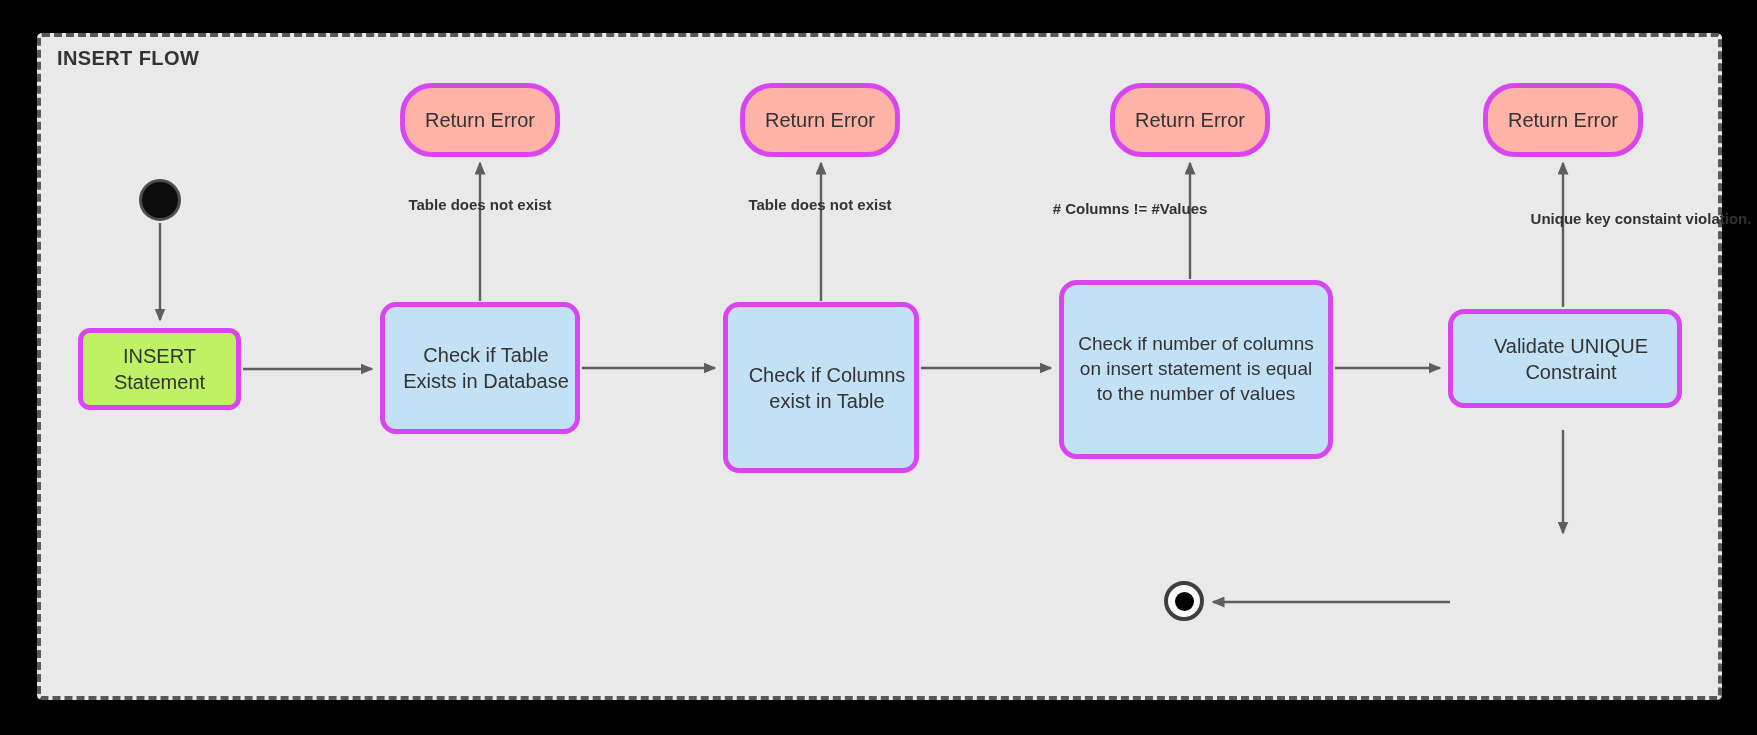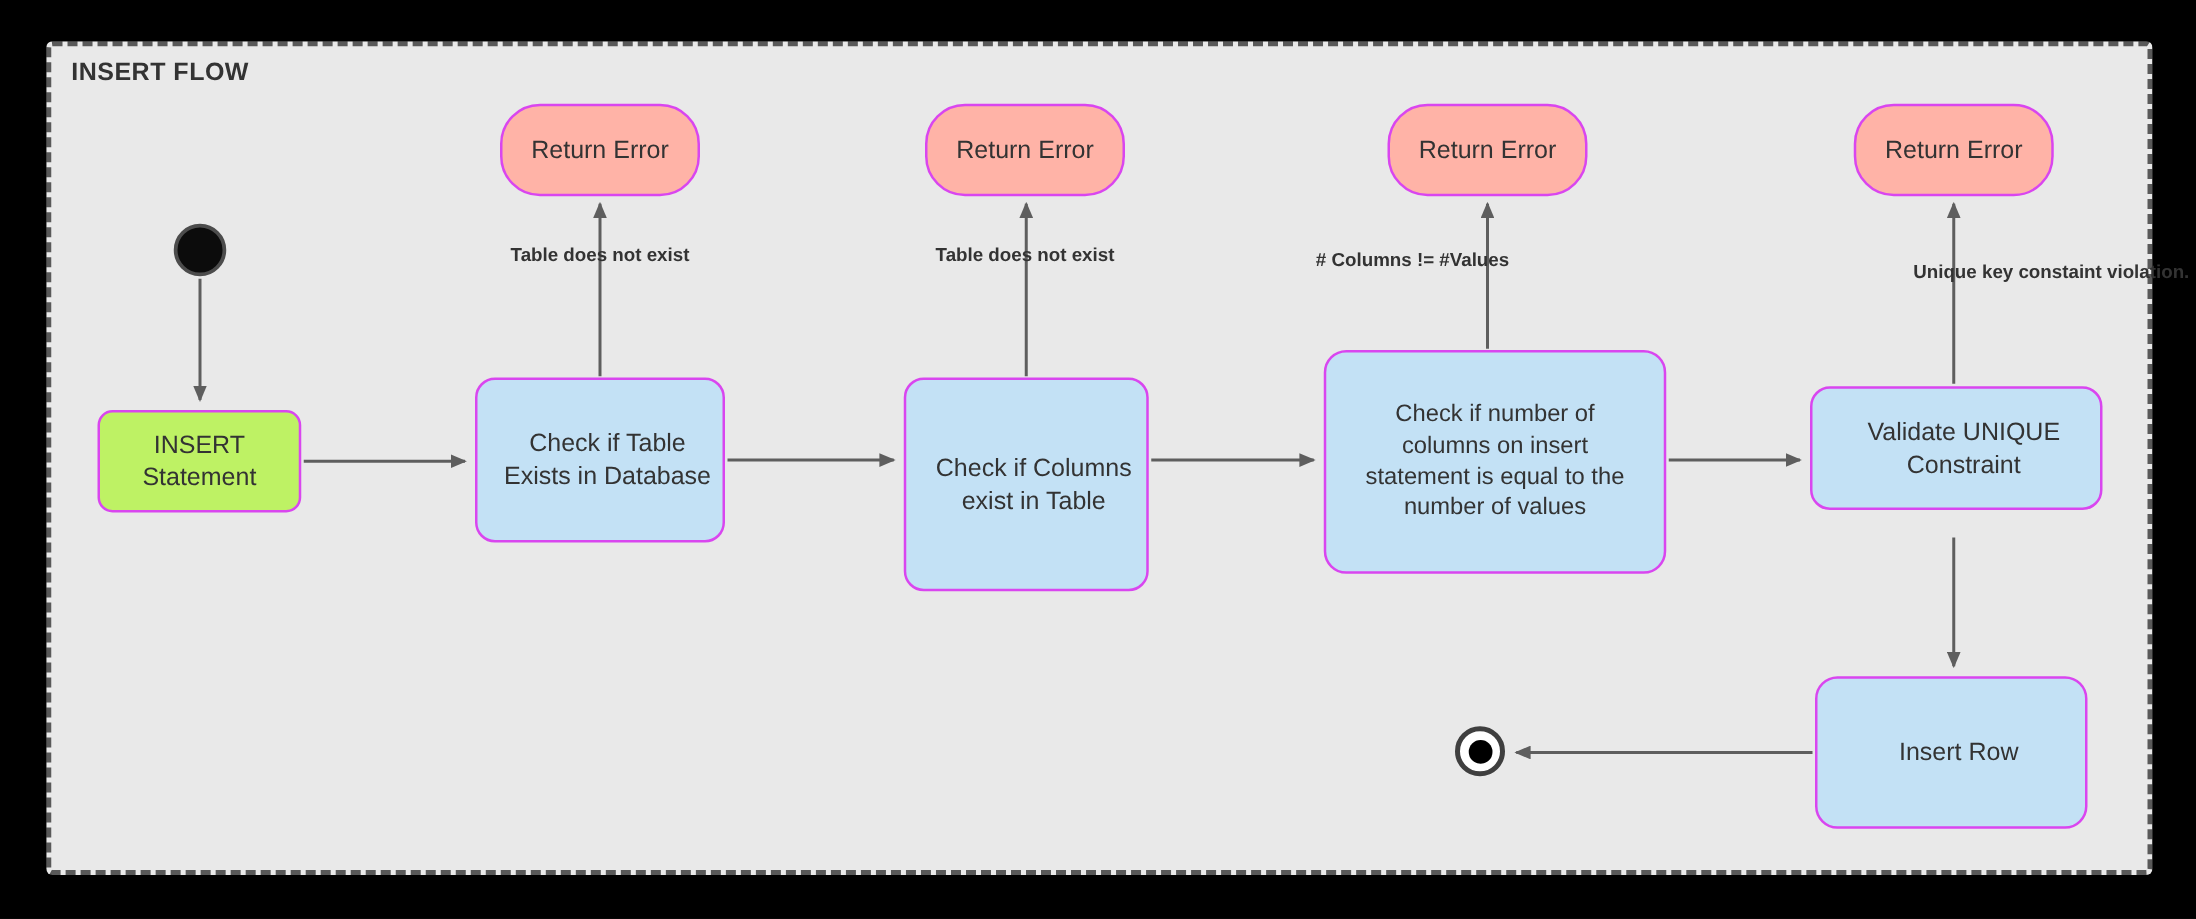--- a/index.html
+++ b/index.html
@@ -34,34 +34,34 @@
     width: 1757px; height: 735px;
     pointer-events: none;
   }
   .node {
     position: absolute;
     display: flex;
     align-items: center;
     justify-content: center;
     text-align: center;
     box-sizing: border-box;
-    border: 2px solid #d946ef;
+    border: 5px solid #d946ef;
     color: #333;
     font-size: 20px;
     line-height: 1.3;
   }
   .blue  { background: #c3e1f5; padding-left: 12px; }
   .green { background: #bef264; }
   .red   { background: #ffb3a7; }
 
   .n-insert-statement { left: 78px;   top: 328px; width: 163px; height: 82px;  border-radius: 12px; }
   .n-check-table      { left: 380px;  top: 302px; width: 200px; height: 132px; border-radius: 16px; }
   .n-check-columns    { left: 723px;  top: 302px; width: 196px; height: 171px; border-radius: 16px; }
   .n-check-count      { left: 1059px; top: 280px; width: 274px; height: 179px; border-radius: 18px;
-                        font-size: 19px; padding: 0 24px; }
+                        font-size: 19px; padding: 0 12px; }
   .n-validate-unique  { left: 1448px; top: 309px; width: 234px; height: 99px; border-radius: 16px; }
   .n-insert-row       { left: 1452px; top: 541px; width: 218px; height: 122px; border-radius: 18px; }
 
   .re { top: 83px; width: 160px; height: 74px; border-radius: 32px; }
   .re1 { left: 400px; }
   .re2 { left: 740px; }
   .re3 { left: 1110px; }
   .re4 { left: 1483px; }
 
   .start-node {
@@ -141,19 +141,18 @@
   <div class="node red re re1">Return Error</div>
   <div class="node red re re2">Return Error</div>
   <div class="node red re re3">Return Error</div>
   <div class="node red re re4">Return Error</div>
 
   <div class="node green n-insert-statement">INSERT Statement</div>
   <div class="node blue n-check-table">Check if Table Exists in Database</div>
   <div class="node blue n-check-columns">Check if Columns exist in Table</div>
   <div class="node blue n-check-count">Check if number of columns on insert statement is equal to the number of values</div>
   <div class="node blue n-validate-unique">Validate UNIQUE Constraint</div>
-  <div class="node blue n-insert-row">Insert Row</div>
 
   <div class="end-node">
     <div class="end-dot"></div>
   </div>
 
 </div>
 
 </body></html>

